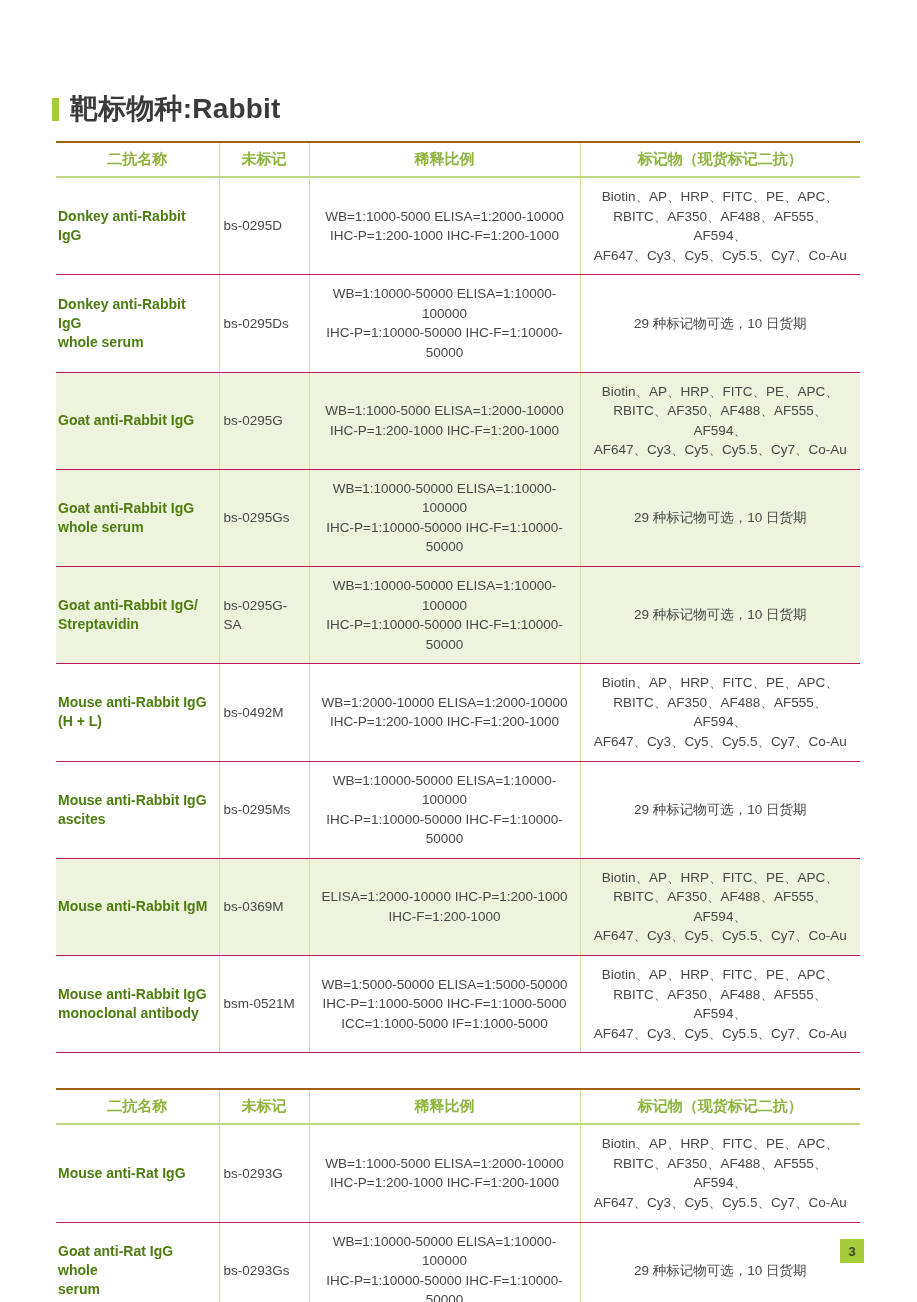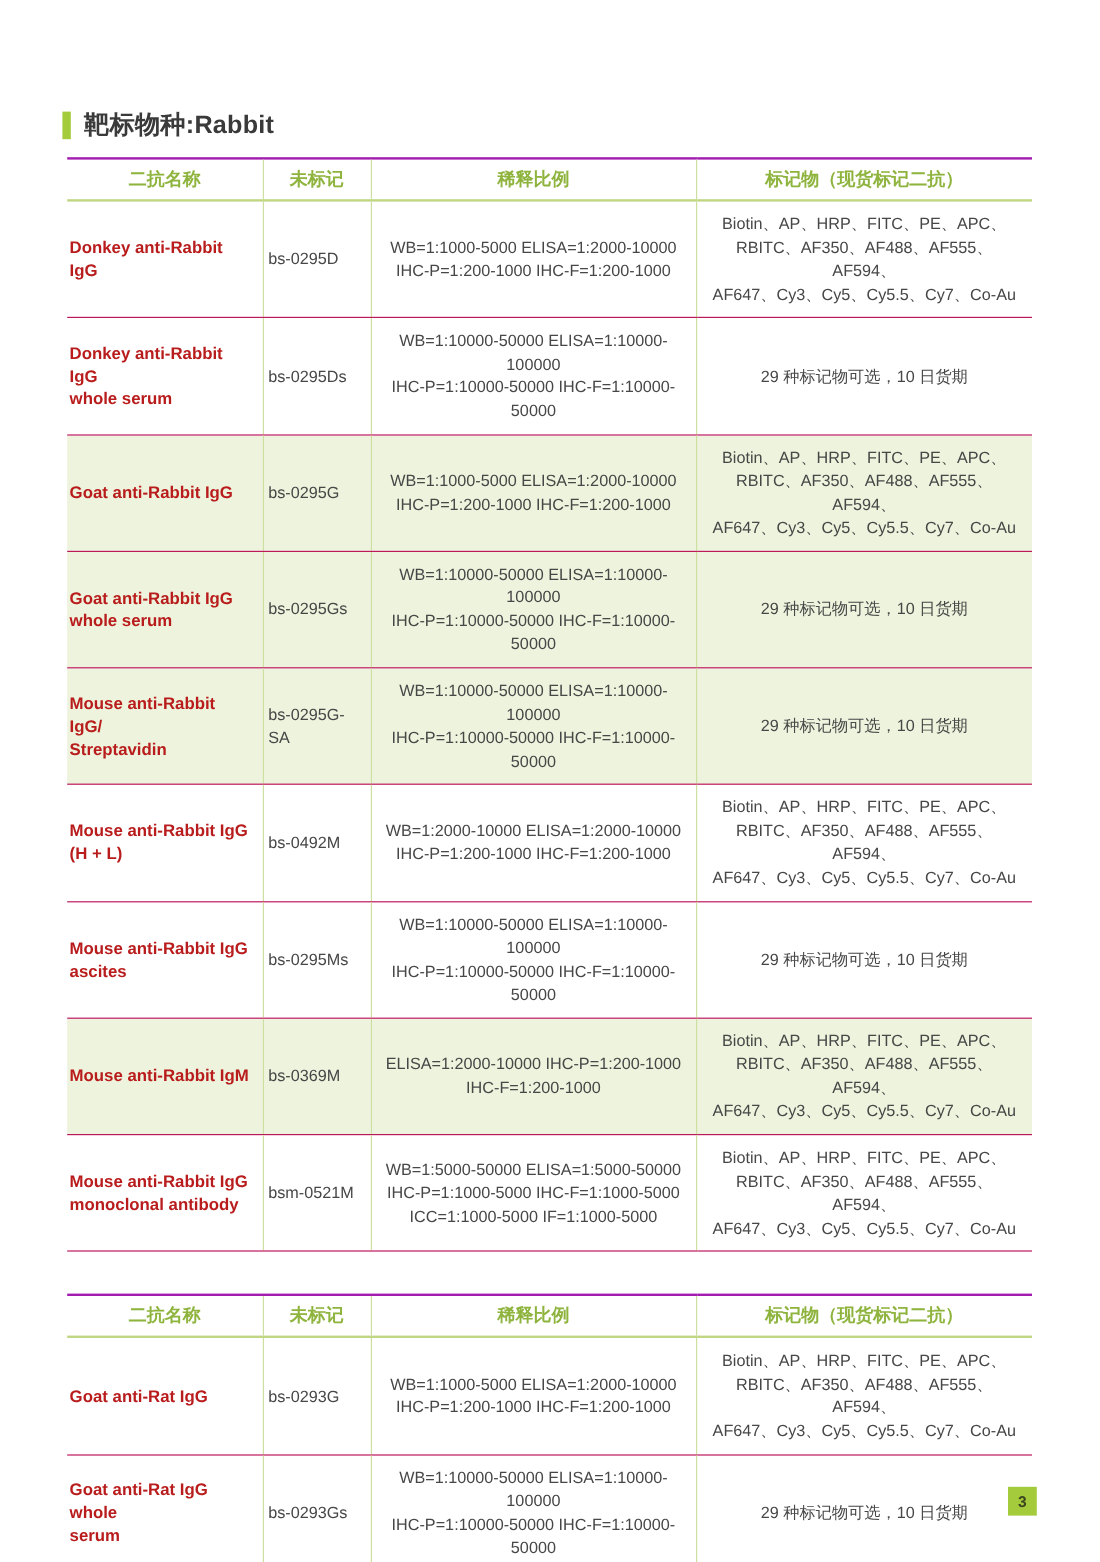--- a/index.html
+++ b/index.html
@@ -6,46 +6,46 @@
   body{
     width:917px;height:1302px;position:relative;
     font-family:"Liberation Sans","DejaVu Sans",sans-serif;
     color:#3f3f3f;
   }
   .page{position:absolute;inset:0;background:#fff;}
   .content{position:absolute;left:56px;top:0;width:804px;}
   .section{margin:0;}
   .section-title{display:flex;align-items:center;gap:11px;margin:0 0 13px -4px;}
   .accent-bar{width:7px;height:23px;background:#a3cb3b;flex:0 0 auto;}
-  .section-title h2{margin:0;font-size:21px;font-weight:bold;color:#3a3a3a;letter-spacing:.2px;}
+  .section-title h2{margin:0;font-size:28px;font-weight:bold;color:#3a3a3a;letter-spacing:.2px;}
   .sec-1{padding-top:90px;}
   .sec-2{padding-top:35px;}
   table{border-collapse:collapse;width:804px;table-layout:fixed;}
   col.c-name{width:163px;}
   col.c-code{width:90px;}
   col.c-dilution{width:271px;}
   col.c-labels{width:280px;}
   thead th{
     font-size:15px;font-weight:bold;color:#8eb43e;text-align:center;
     padding:7px 4px;height:18px;
-    border-top:2px solid #a21caf;border-bottom:2px solid #c0d683;
+    border-top:2px solid #a16207;border-bottom:2px solid #c0d683;
   }
   tbody td{
     vertical-align:middle;
     border-bottom:1px solid #be185d;
     padding:9px 10px;
     font-size:13.5px;line-height:1.45;color:#474747;
     white-space:pre-line;
     overflow:hidden;
   }
   th + th, td + td{border-left:1px solid #cde0a2;text-align:center;}
   tr.tall{height:74px;}
   tr.short{height:54px;}
   tr.shaded td{background:#edf3dc;}
-  td.name{font-weight:bold;color:#b91c1c;font-size:14px;line-height:1.35;padding-left:2px;}
+  td.name{font-weight:bold;color:#4d7c0f;font-size:14px;line-height:1.35;padding-left:2px;}
   td.code{text-align:left;padding-left:4px;padding-right:4px;}
   .page-number{
     position:absolute;left:840px;top:1239px;width:24px;height:24px;
     background:#a3cb3b;color:#3c4520;font-size:13px;font-weight:bold;
     display:flex;align-items:center;justify-content:center;
   }
 </style>
 </head>
 <body>
 
@@ -101,21 +101,21 @@
           </tr>
           <tr class="short shaded">
             <td class="name">Goat anti-Rabbit IgG
 whole serum</td>
             <td class="code">bs-0295Gs</td>
             <td>WB=1:10000-50000 ELISA=1:10000-100000
 IHC-P=1:10000-50000 IHC-F=1:10000-50000</td>
             <td>29 种标记物可选，10 日货期</td>
           </tr>
           <tr class="short shaded">
-            <td class="name">Mouse anti-Rabbit IgG/
+            <td class="name">Goat anti-Rabbit IgG/
 Streptavidin</td>
             <td class="code">bs-0295G-
 SA</td>
             <td>WB=1:10000-50000 ELISA=1:10000-100000
 IHC-P=1:10000-50000 IHC-F=1:10000-50000</td>
             <td>29 种标记物可选，10 日货期</td>
           </tr>
           <tr class="tall">
             <td class="name">Mouse anti-Rabbit IgG
 (H + L)</td>
@@ -169,21 +169,21 @@
         <thead>
           <tr>
             <th>二抗名称</th>
             <th>未标记</th>
             <th>稀释比例</th>
             <th>标记物（现货标记二抗）</th>
           </tr>
         </thead>
         <tbody>
           <tr class="tall">
-            <td class="name">Goat anti-Rat IgG</td>
+            <td class="name">Mouse anti-Rat IgG</td>
             <td class="code">bs-0293G</td>
             <td>WB=1:1000-5000 ELISA=1:2000-10000
 IHC-P=1:200-1000 IHC-F=1:200-1000</td>
             <td>Biotin、AP、HRP、FITC、PE、APC、
 RBITC、AF350、AF488、AF555、AF594、
 AF647、Cy3、Cy5、Cy5.5、Cy7、Co-Au</td>
           </tr>
           <tr class="short">
             <td class="name">Goat anti-Rat IgG whole
 serum</td>

